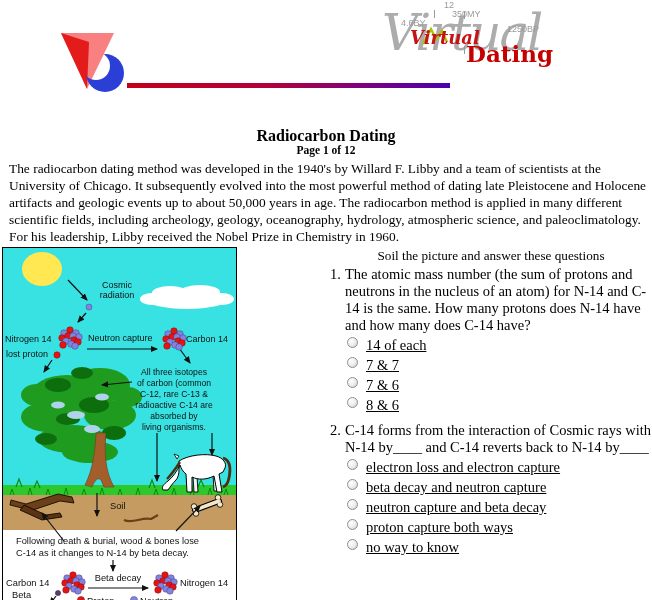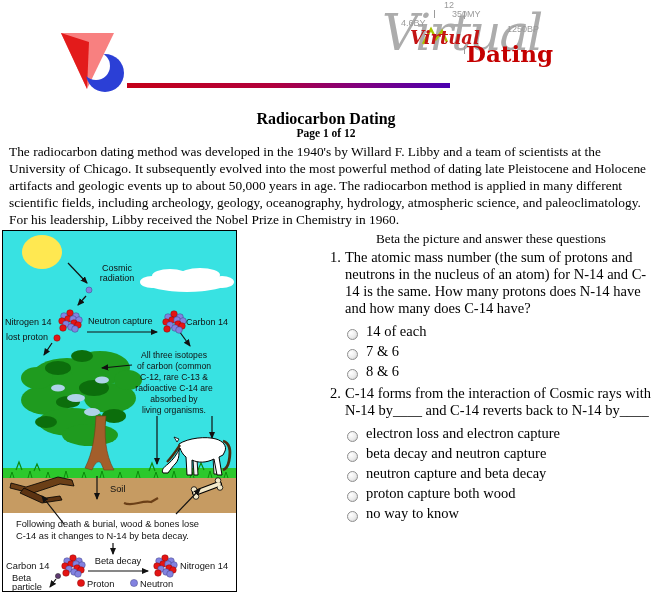--- a/index.html
+++ b/index.html
@@ -21,36 +21,36 @@
   .brand .lbl{position:absolute;font-family:"Liberation Sans",sans-serif;font-size:9px;
               color:#9A9A9A;line-height:1;}
   .lbl-12{left:64px;top:1px;}  .lbl-46{left:21px;top:19px;}
   .lbl-350{left:72px;top:10px;} .lbl-1250{left:127px;top:25px;}
   .tick{position:absolute;width:1px;background:#9A9A9A;}
   .t1{left:54px;top:10px;height:8px;} .t2{left:84px;top:11px;height:8px;}
   .t3{left:84px;top:46px;height:8px;}
   .zig{position:absolute;left:42px;top:26px;}
 
   
-  .titleblock{text-align:center;margin-top:10px;}
+  .titleblock{text-align:center;margin-top:27px;}
   .pagetitle{font-size:16px;font-weight:bold;margin:0;line-height:17px;}
   .pagenum{font-size:11.5px;font-weight:bold;line-height:13px;text-align:center;}
 
   
   .intro{margin:3px 2px 0 9px;font-size:13.4px;line-height:17px;}
 
   
   .main{display:flex;align-items:flex-start;margin-top:2px;padding-left:2px;}
   .diagram{flex:none;display:block;}
   .quiz{width:322px;margin-left:93px;font-size:14.5px;}
   .prompt{text-align:center;font-size:13.2px;margin:1px 0 2px 0;}
   .question{position:relative;padding-left:15px;line-height:17px;margin-top:1px;}
   .qnum{position:absolute;left:0;top:0;}
   .opts{margin-top:3px;}
-  .opt{display:flex;align-items:flex-end;height:20px;padding-left:17px;}
+  .opt{display:flex;align-items:flex-start;height:20px;padding-left:17px;text-decoration:underline;}
   .radio{width:11px;height:11px;border-radius:50%;border:1px solid #8F8F8F;flex:none;
          background:radial-gradient(circle at 32% 30%,#FFFFFF 0%,#ECECEC 55%,#C7C7C7 100%);
          margin-right:8px;box-sizing:border-box;}
   .q2{margin-top:5px;}
 
   
   .dgl{font-family:"Liberation Sans",sans-serif;font-size:9px;fill:#111;}
   .dgl-sm{font-size:8.6px;}
   .dgl-md{font-size:9.3px;}
   .arr{stroke:#111;stroke-width:1.2;fill:none;marker-end:url(#ah);}
@@ -230,33 +230,37 @@
     <text class="dgl dgl-md" x="178" y="339">Nitrogen 14</text>
     <text class="dgl dgl-md" x="10" y="351">Beta</text>
     <text class="dgl dgl-md" x="10" y="360">particle</text>
     <text class="dgl dgl-md" x="85" y="357">Proton</text>
     <text class="dgl dgl-md" x="138" y="357">Neutron</text>
 
     <rect x="0.5" y="0.5" width="234" height="361" fill="none" stroke="#000" stroke-width="1"></rect>
   </svg>
 
   <div class="quiz">
-    <div class="prompt">Beta the picture and answer these questions</div>
+    <div class="prompt">Soil the picture and answer these questions</div>
 
     <div class="question">
       <span class="qnum">1.</span>
       <span>The atomic mass number (the sum of protons and neutrons in the nucleus of an atom) for N-14 and C-14 is the same. How many protons does N-14 have and how many does C-14 have?</span>
     </div>
     <div class="opts">
       <div class="opt">
         <span class="radio"></span>
         <span>14 of each</span>
       </div>
       <div class="opt">
         <span class="radio"></span>
+        <span>7 &amp; 7</span>
+      </div>
+      <div class="opt">
+        <span class="radio"></span>
         <span>7 &amp; 6</span>
       </div>
       <div class="opt">
         <span class="radio"></span>
         <span>8 &amp; 6</span>
       </div>
     </div>
 
     <div class="question q2">
       <span class="qnum">2.</span>
@@ -270,21 +274,21 @@
       <div class="opt">
         <span class="radio"></span>
         <span>beta decay and neutron capture</span>
       </div>
       <div class="opt">
         <span class="radio"></span>
         <span>neutron capture and beta decay</span>
       </div>
       <div class="opt">
         <span class="radio"></span>
-        <span>proton capture both wood</span>
+        <span>proton capture both ways</span>
       </div>
       <div class="opt">
         <span class="radio"></span>
         <span>no way to know</span>
       </div>
     </div>
   </div>
 </div>
 
 </body></html>

